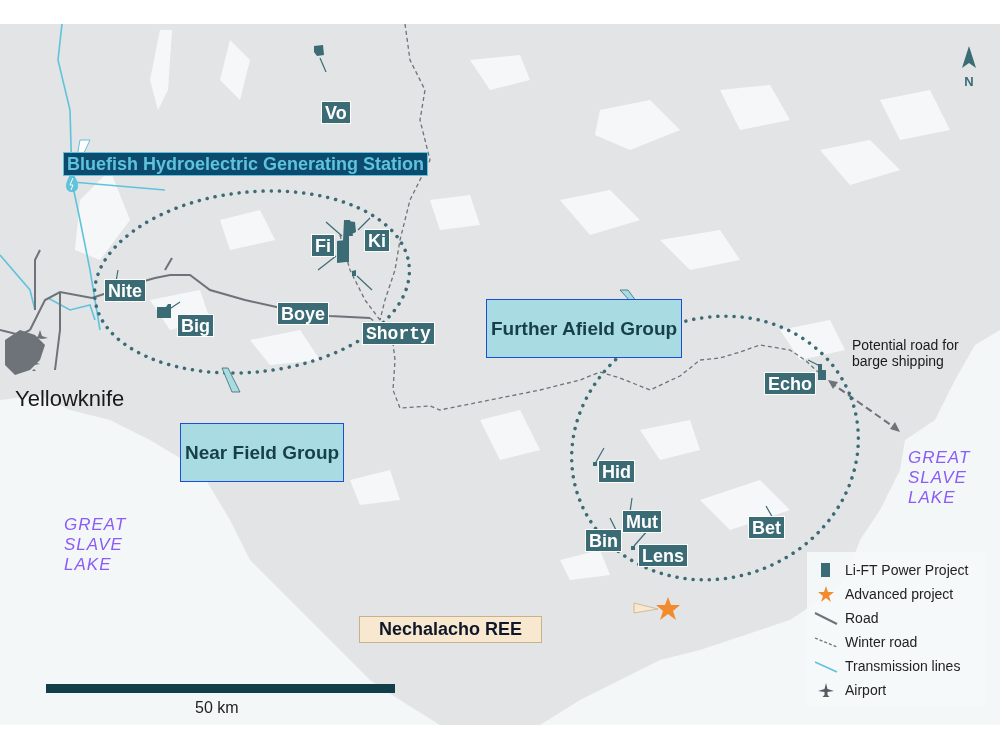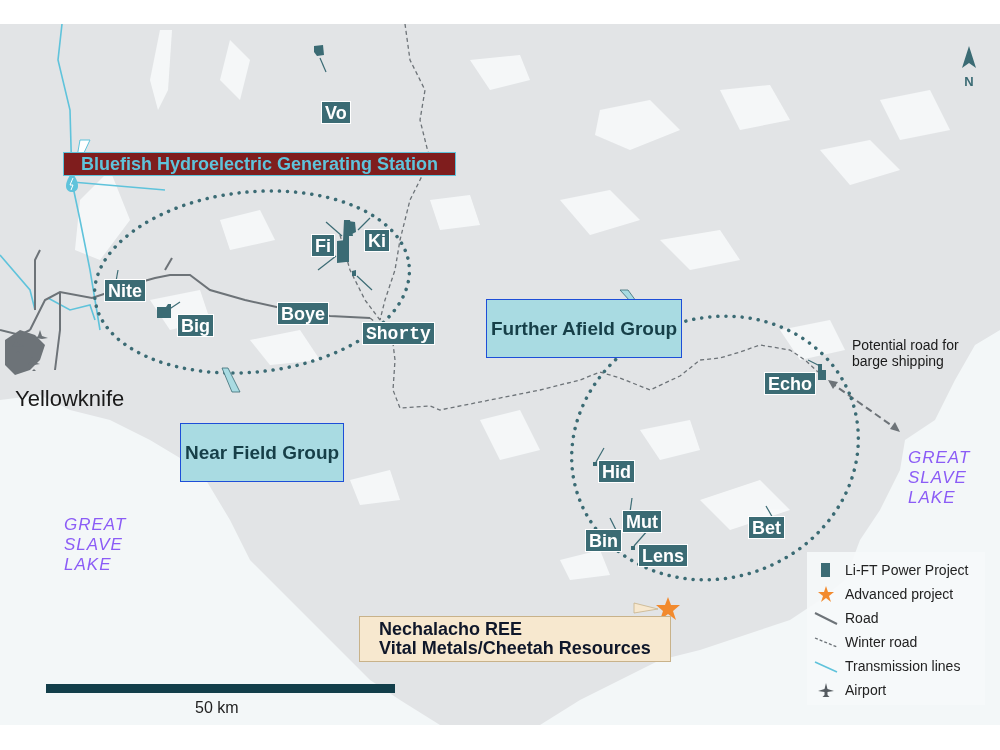--- a/index.html
+++ b/index.html
@@ -2,21 +2,21 @@
 <html><head>
 <meta charset="utf-8">
 <style>
   html, body { margin:0; padding:0; background:#ffffff; }
   body { width:1000px; height:750px; position:relative; overflow:hidden; font-family:"Liberation Sans", sans-serif; }
   #map { position:absolute; left:0; top:24px; width:1000px; height:701px; background:#e2e4e6; overflow:hidden; }
   svg.base { position:absolute; left:0; top:0; }
   .lbl { position:absolute; font-family:"Liberation Sans", sans-serif; font-weight:bold; white-space:nowrap; line-height:1;margin-top:32px; }
   .proj { background:#3b6b74; color:#ffffff; font-size:18px; padding:2px 3px 1px 3px; border:1px solid #ffffff; }
   .group { background:#a9dbe2; color:#163f48; font-size:19px; padding:19px 4px; border:1px solid #1d4ed8; }
-  .hydro { background:#7f1d1d; color:#5fc3db; font-size:18px; padding:2px 17px; border:1px solid #5fc3db; }
+  .hydro { background:#0c4a6e; color:#5fc3db; font-size:18px; padding:2px 3px; border:1px solid #5fc3db; }
   .adv { background:#f7e8cf; color:#0f172a; font-size:18px; padding:3px 19px; border:1px solid #c8b28a; line-height:1.05; }
   .town { position:absolute; font-size:22px; color:#1a1a1a; font-family:"Liberation Sans", sans-serif; }
   .lake { position:absolute; font-size:17px; color:#8b5cf6; font-style:italic; letter-spacing:1px; line-height:20px; font-family:"Liberation Sans", sans-serif; }
   .note { position:absolute; font-size:14px; color:#1a1a1a; line-height:16px; font-family:"Liberation Sans", sans-serif; }
   #legend { position:absolute; left:807px; top:552px; width:178px; height:153px; background:rgba(246,248,249,0.9); }
   .leg-row { position:absolute; left:0; height:20px; width:178px; }
   .leg-sym { position:absolute; left:6px; top:2px; width:26px; height:16px; }
   .leg-txt { position:absolute; left:38px; top:2px; font-size:14px; color:#222; white-space:nowrap; }
   #scalebar { position:absolute; left:46px; top:684px; width:349px; height:9px; background:#123e4a; }
   #scale-label { position:absolute; left:195px; top:699px; font-size:16px; color:#222; }
@@ -177,21 +177,20 @@
   <div>LAKE</div>
 </div>
 <div class="lake" style="left:908px; top:448px;">
   <div>GREAT</div>
   <div>SLAVE</div>
   <div>LAKE</div>
 </div>
 
 <div class="lbl adv" style="left:359px; top:584px;">
   <div>Nechalacho REE</div>
-  <div>Vital Metals/Cheetah Resources</div>
 </div>
 
 <div class="note" style="left:852px; top:337px;">
   <div>Potential road for</div>
   <div>barge shipping</div>
 </div>
 
 <div id="scalebar"></div>
 <div id="scale-label">50 km</div>
 

